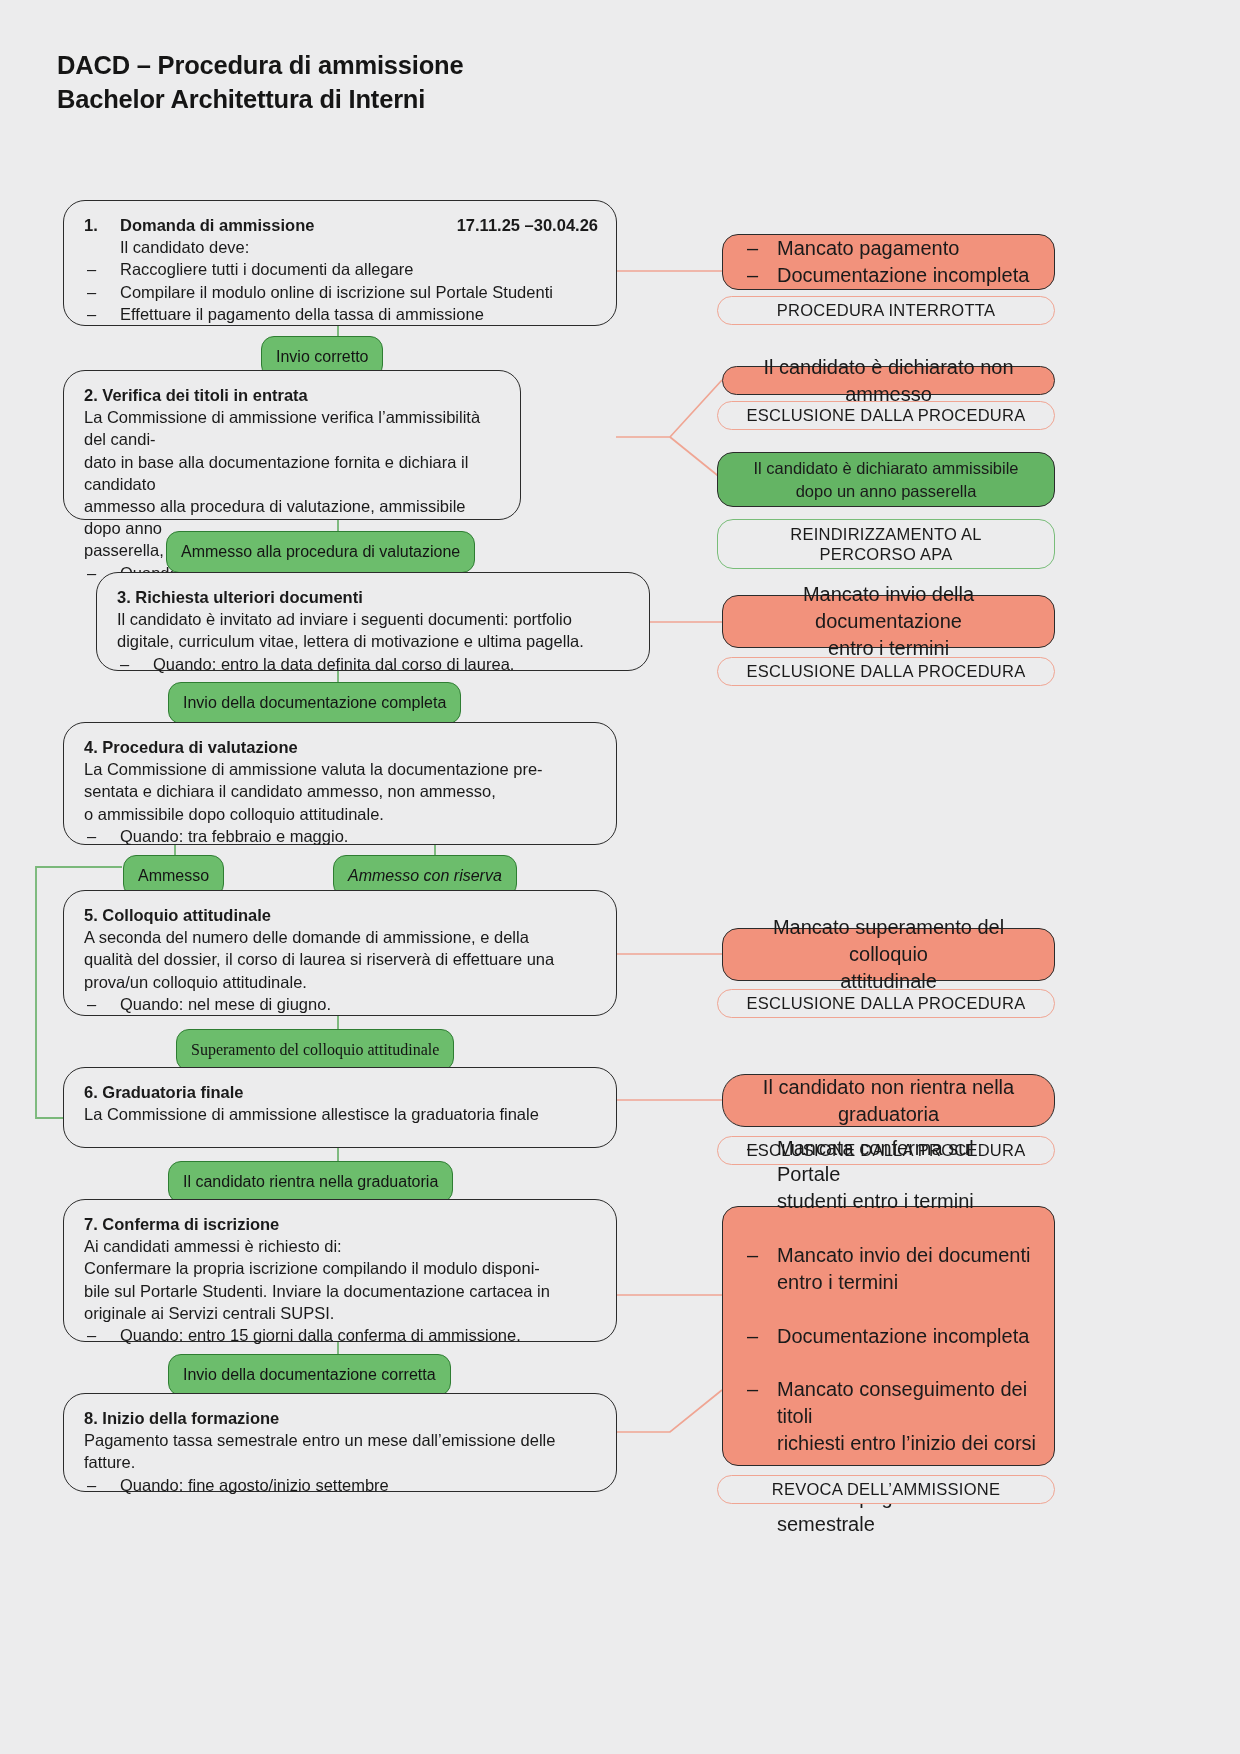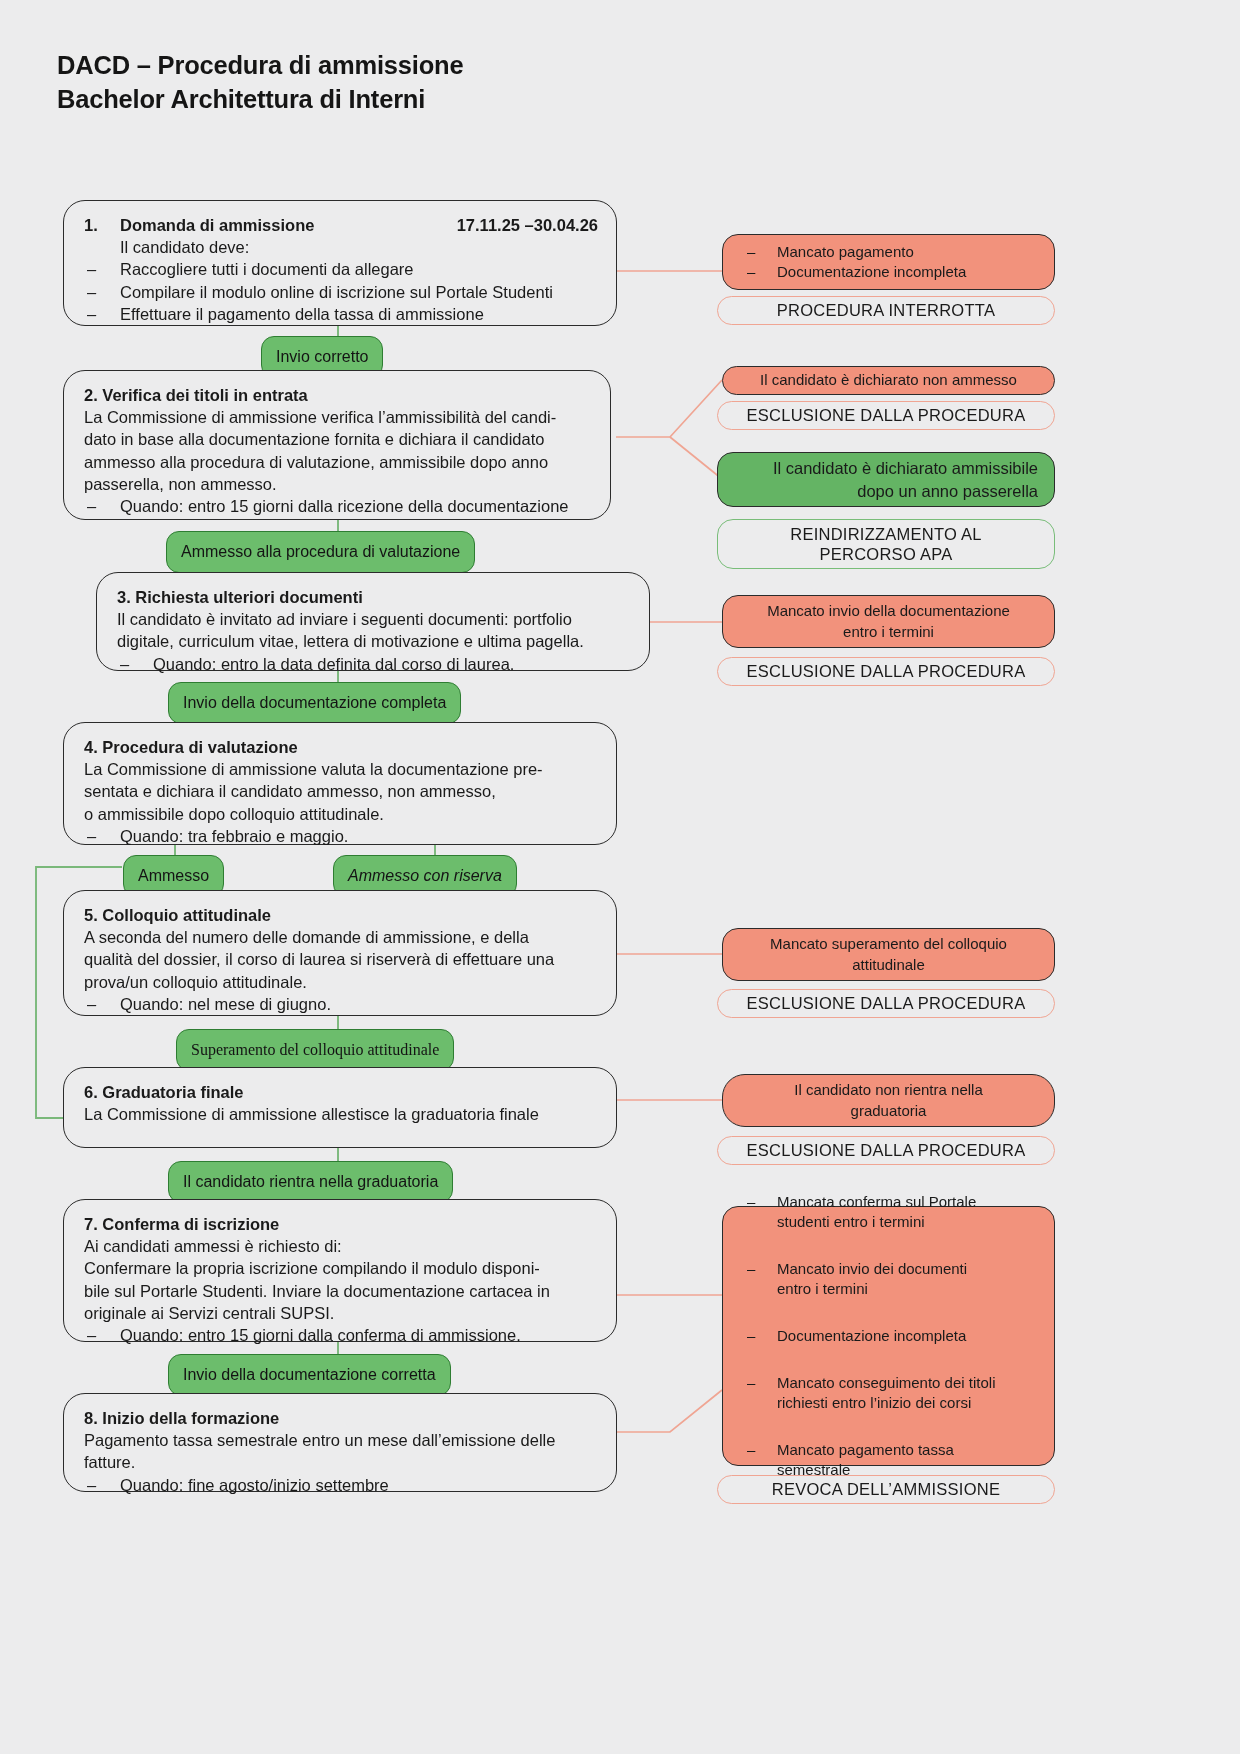--- a/index.html
+++ b/index.html
@@ -65,21 +65,21 @@
     content: "–";
     position: absolute; left: 3px; top: 0;
   }
 
   
   .red-box {
     position: absolute;
     background: #f2927c;
     border: 1.6px solid #2b2b2b;
     border-radius: 16px;
-    font-size: 15px;
+    font-size: 20px;
     line-height: 1.34;
     padding: 10px 16px;
     text-align: center;
     display: flex;
     flex-direction: column;
     justify-content: center;
   }
   .red-box.bulleted { text-align: left; }
   .red-box ul { list-style: none; margin: 0; padding: 0; }
   .red-box li { position: relative; padding-left: 38px; }
@@ -89,21 +89,21 @@
 
   
   .green-box {
     position: absolute;
     background: #64b464;
     border: 1.6px solid #2b2b2b;
     border-radius: 16px;
     font-size: 16.5px;
     line-height: 1.34;
     padding: 10px 16px;
-    text-align: right;
+    text-align: center;
     display: flex;
     flex-direction: column;
     justify-content: center;
   }
 
   
   .outline-box {
     position: absolute;
     background: #ececed;
     border: 1.6px solid #f0a593;
@@ -200,21 +200,21 @@
 <div class="red-box bulleted" style="left:722px; top:234px; width:333px; height:56px;">
   <ul>
     <li>Mancato pagamento</li>
     <li>Documentazione incompleta</li>
   </ul>
 </div>
 <div class="outline-box" style="left:717px; top:296px; width:338px; height:29px;">PROCEDURA INTERROTTA</div>
 
 <div class="pill" style="left:261px; top:336px;">Invio corretto</div>
 
-<div class="step" style="left:63px; top:370px; width:548px; height:150px;">
+<div class="step" style="left:63px; top:370px; width:458px; height:150px;">
   <div class="title-inline">2. Verifica dei titoli in entrata</div>
   <p style="white-space:pre-line;">La Commissione di ammissione verifica l’ammissibilità del candi-
 dato in base alla documentazione fornita e dichiara il candidato
 ammesso alla procedura di valutazione, ammissibile dopo anno
 passerella, non ammesso.</p>
   <ul>
     <li>Quando: entro 15  giorni dalla ricezione della documentazione</li>
   </ul>
 </div>
 

